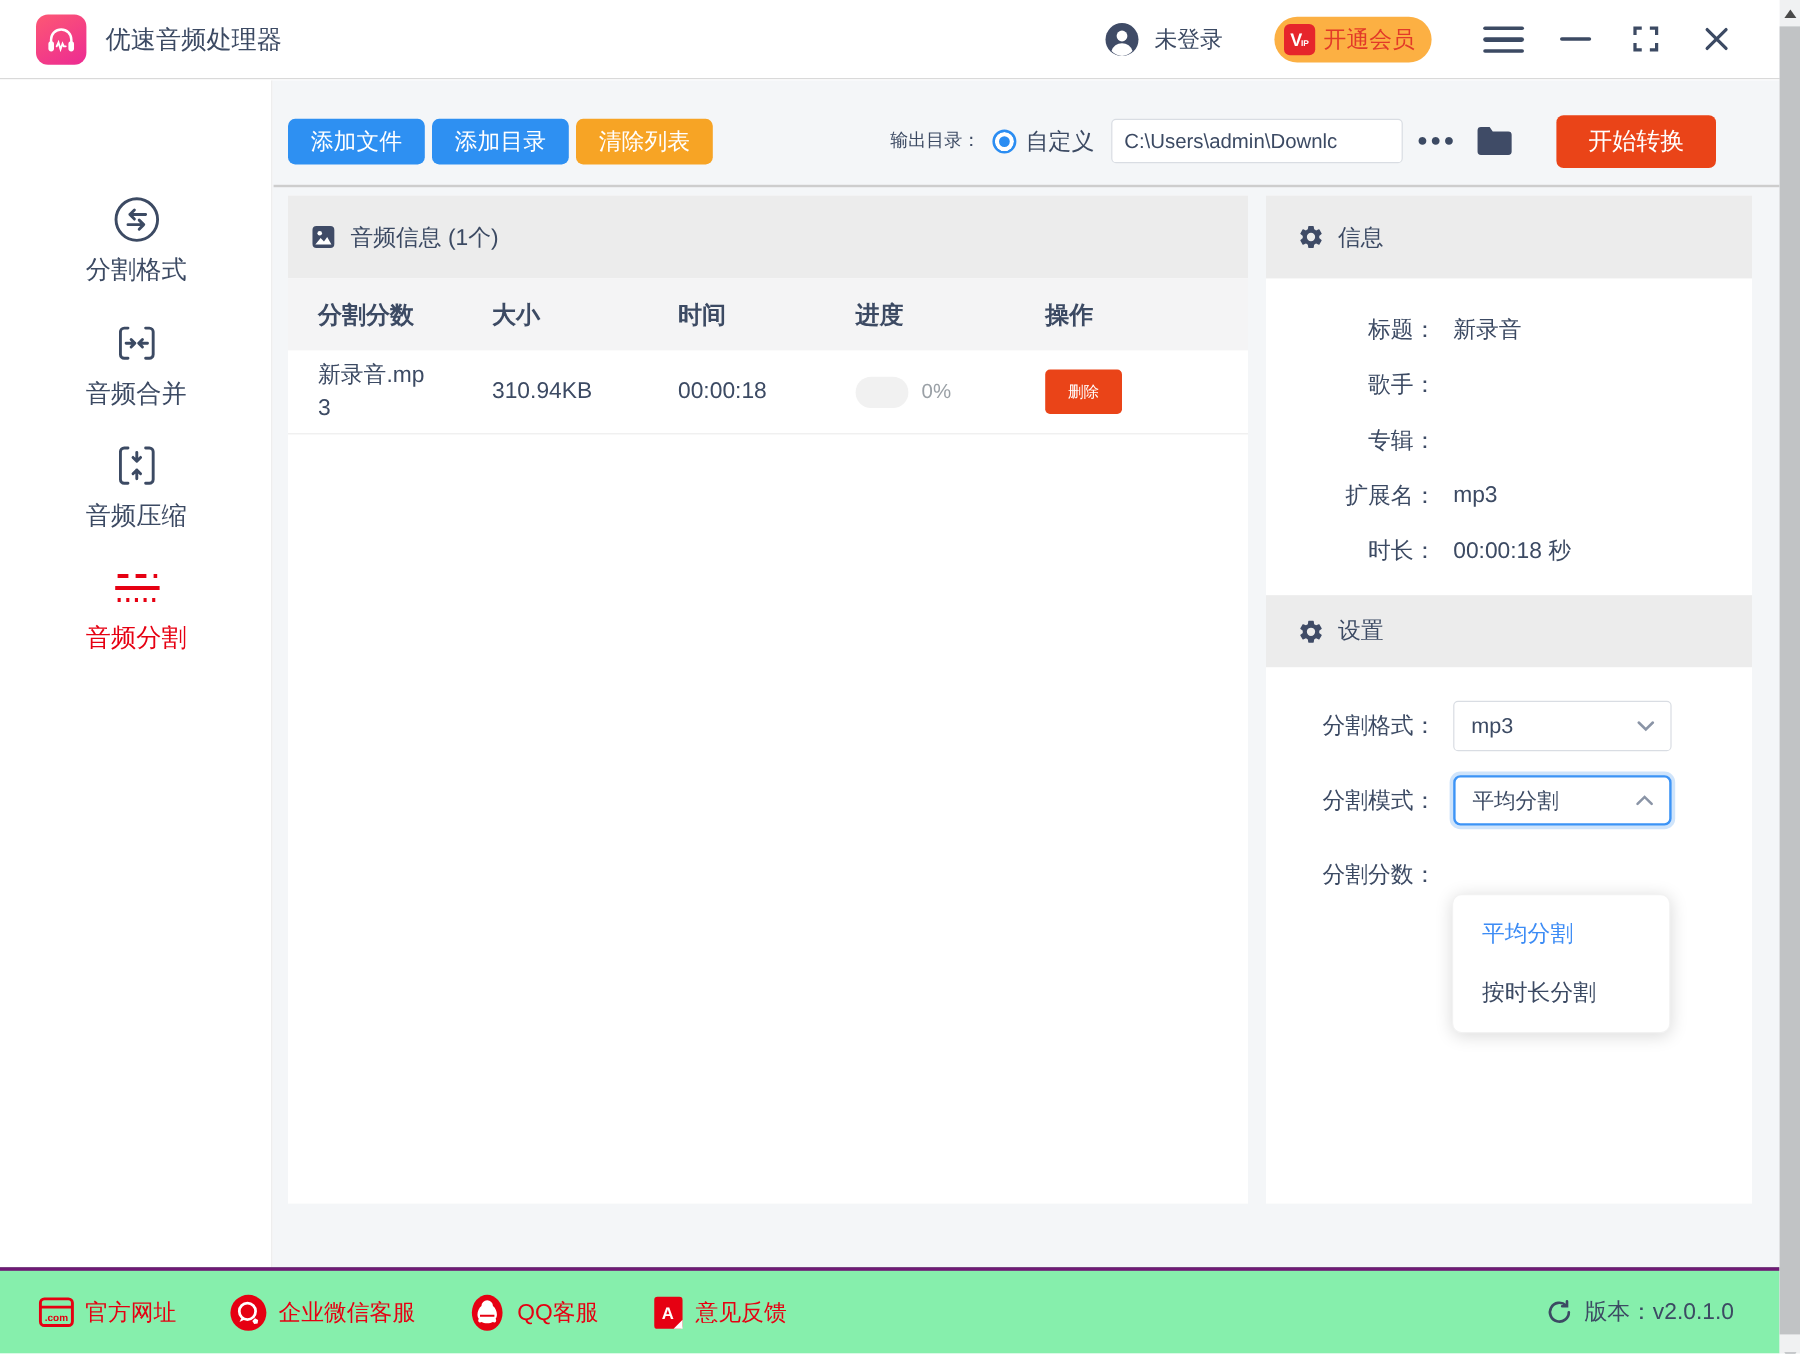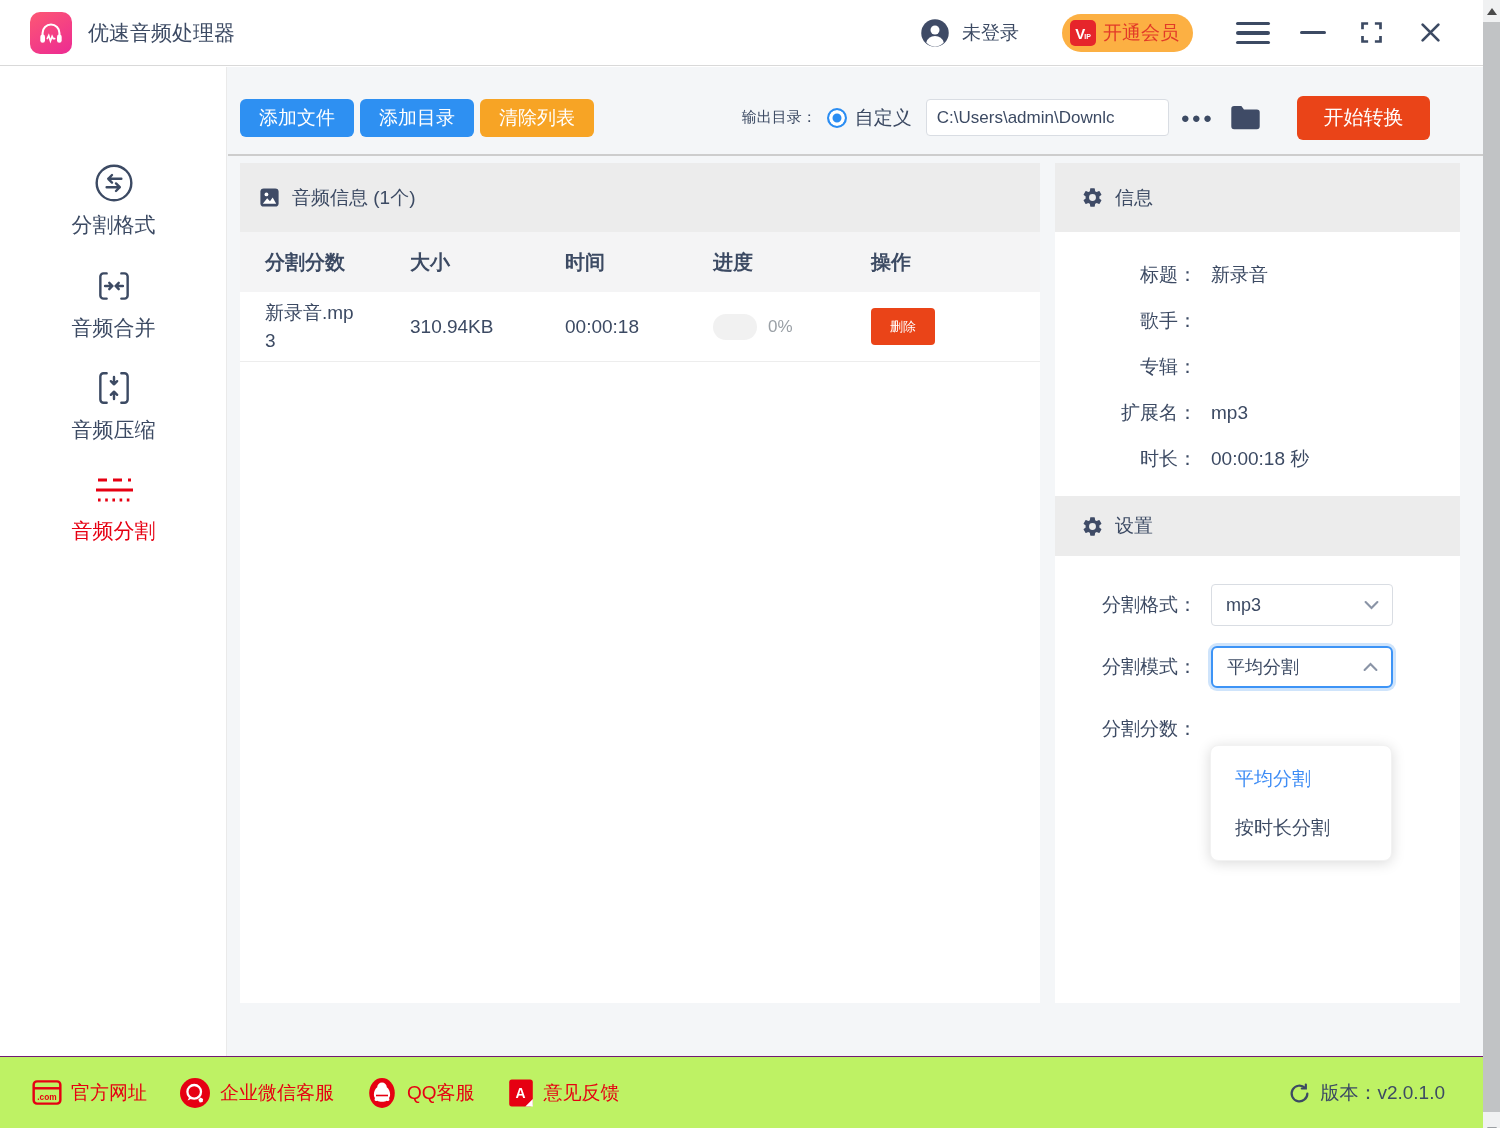--- a/index.html
+++ b/index.html
@@ -89,22 +89,22 @@
   .select { margin-left:14px; width:182px; height:42px; border:1px solid #d9dde3; border-radius:4px; background:#fff;
             display:flex; align-items:center; justify-content:space-between; padding:0 13px 0 14px; font-size:18px; cursor:pointer; }
   .select.focused { border:2px solid #3d94f6; border-radius:6px; box-shadow:0 0 0 3px #cfe4fb; }
 
   .dropdown { position:absolute; left:155px; top:582px; width:182px; background:#fff; border-radius:8px;
               box-shadow:0 2px 14px rgba(0,0,0,.15); border:1px solid #f2f2f2; padding:8px 0; z-index:30; }
   .opt { height:49px; line-height:49px; padding-left:24px; font-size:19px; cursor:pointer; }
   .opt.sel { color:#3d8cf5; }
 
   
-  .footer { position:absolute; left:0; bottom:0; width:1483px; height:72px; background:#bef264; border-top:1px solid #701a75;
-            display:flex; align-items:center; padding-left:32px; gap:32px; }
+  .footer { position:absolute; left:0; bottom:0; width:1483px; height:72px; background:#86efac; border-top:3px solid #701a75;
+            display:flex; align-items:center; padding-left:32px; gap:44px; }
   .flink { display:flex; align-items:center; gap:9px; color:#e60012; font-size:19px; cursor:pointer; }
   .version { position:absolute; right:55px; bottom:22px; display:flex; align-items:center; gap:9px; font-size:19px; color:#3c4a63; }
 </style>
 </head>
 <body>
 
 <div id="app">
 
   <div class="titlebar">
     <div class="logo">

